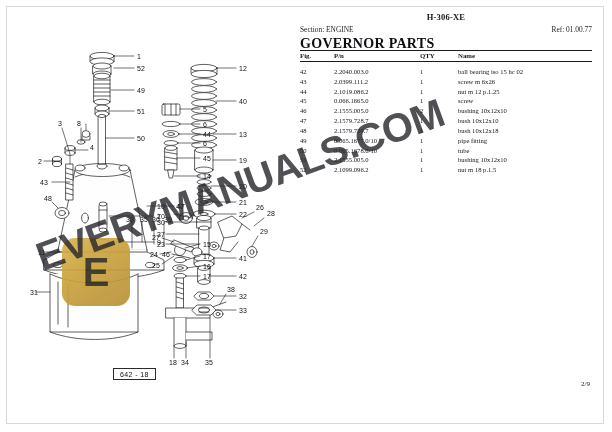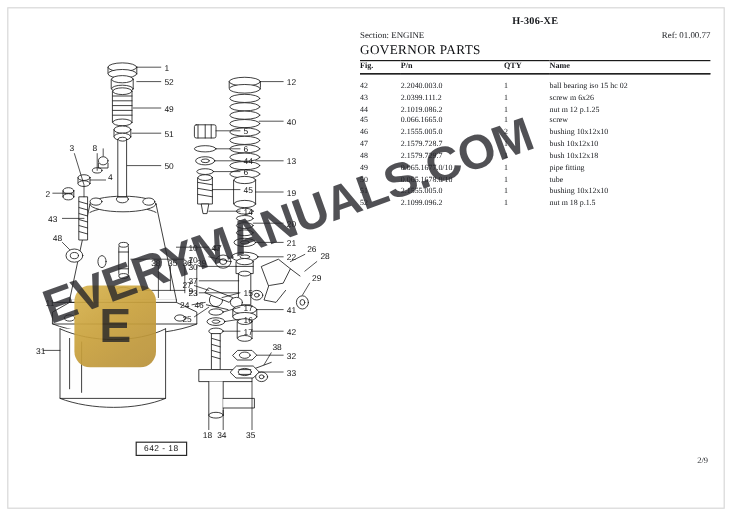--- a/index.html
+++ b/index.html
@@ -46,22 +46,22 @@
     color: #14161a;
   }
   .meta-row {
     display: flex;
     justify-content: space-between;
     align-items: baseline;
     font-size: 7.4px;
     color: #1a1c20;
   }
   .section-title {
-    font-weight: normal;
-    font-size: 11px;
+    font-weight: bold;
+    font-size: 14px;
     letter-spacing: .3px;
     margin-top: 2px;
     color: #0d0f12;
   }
 
   .parts-table {
     position: absolute;
     left: 300px;
     top: 50px;
     width: 292px;

